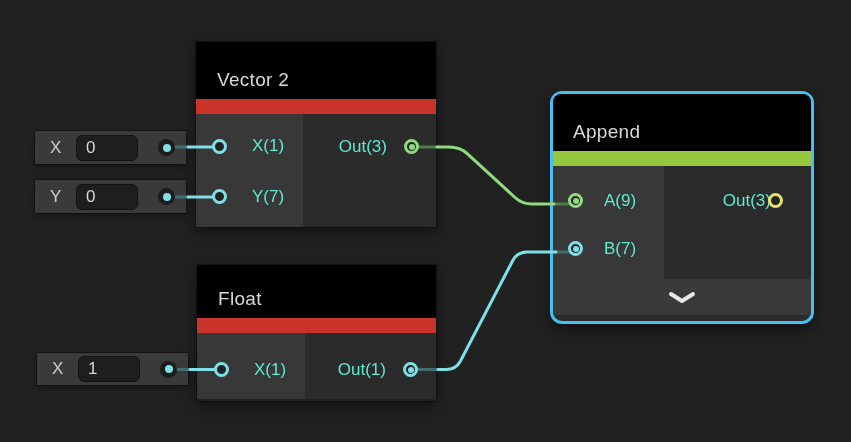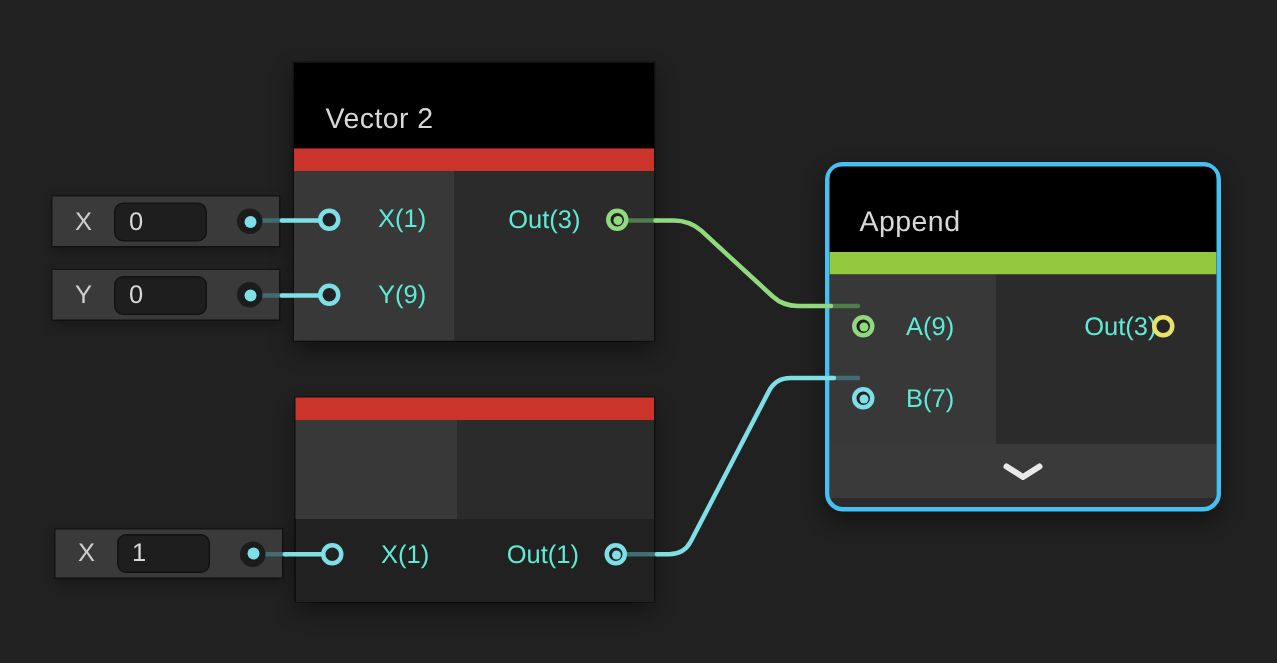--- a/index.html
+++ b/index.html
@@ -36,21 +36,21 @@
   
   #node-float{left:197px;top:265px;width:239px;height:136px;}
   #node-float .node-header{height:53px;}
   #node-float .node-body{height:66px;}
   #node-float .col-left{width:108px;}
   
   #node-append{
     left:550px;top:91px;width:258px;height:227px;
     border:3px solid #44C1F2;border-radius:12px;
     box-shadow:0 6px 14px rgba(0,0,0,.45);
-    background:#2B2B2B;box-sizing:content-box;margin-top:17px;
+    background:#2B2B2B;box-sizing:content-box;
   }
   #node-append .inner{
     position:relative;width:100%;height:100%;border-radius:8px;overflow:hidden;
   }
   #node-append .node-header{height:57px;padding-left:20px;}
   #node-append .node-body{height:113px;}
   #node-append .col-left{width:111px;}
   .bottom-strip{
     height:36px;background:#3A3A3A;display:flex;align-items:center;justify-content:center;
   }
@@ -87,30 +87,33 @@
   <div class="node" id="node-vector2">
     <div class="node-header">
       <span class="node-title">Vector 2</span>
     </div>
     <div class="color-bar" style="background: rgb(203, 52, 42);"></div>
     <div class="node-body">
       <div class="col-left"></div>
       <div class="col-right"></div>
     </div>
     <span class="port-label" style="left:56px;top:94px;">X(1)</span>
-    <span class="port-label" style="left:56px;top:145px;">Y(9)</span>
+    <span class="port-label" style="left:56px;top:145px;">Y(7)</span>
     <span class="port-label" style="right:49px;top:95px;">Out(3)</span>
     <div class="port" style="left: 16px; top: 97px; border-color: rgb(126, 224, 230);"></div>
     <div class="port" style="left: 16px; top: 147px; border-color: rgb(126, 224, 230);"></div>
     <div class="port" style="left:208px;top:97px;border-color:#90D97E;">
       <span class="dot" style="background: rgb(144, 217, 126);"></span>
     </div>
   </div>
 
   <div class="node" id="node-float">
+    <div class="node-header">
+      <span class="node-title">Float</span>
+    </div>
     <div class="color-bar" style="background: rgb(203, 52, 42);"></div>
     <div class="node-body">
       <div class="col-left"></div>
       <div class="col-right"></div>
     </div>
     <span class="port-label" style="left:57px;top:95px;">X(1)</span>
     <span class="port-label" style="right:50px;top:95px;">Out(1)</span>
     <div class="port" style="left: 17px; top: 97px; border-color: rgb(126, 224, 230);"></div>
     <div class="port" style="left: 206px; top: 97px; border-color: rgb(126, 224, 230);">
       <span class="dot" style="background: rgb(126, 224, 230);"></span>

